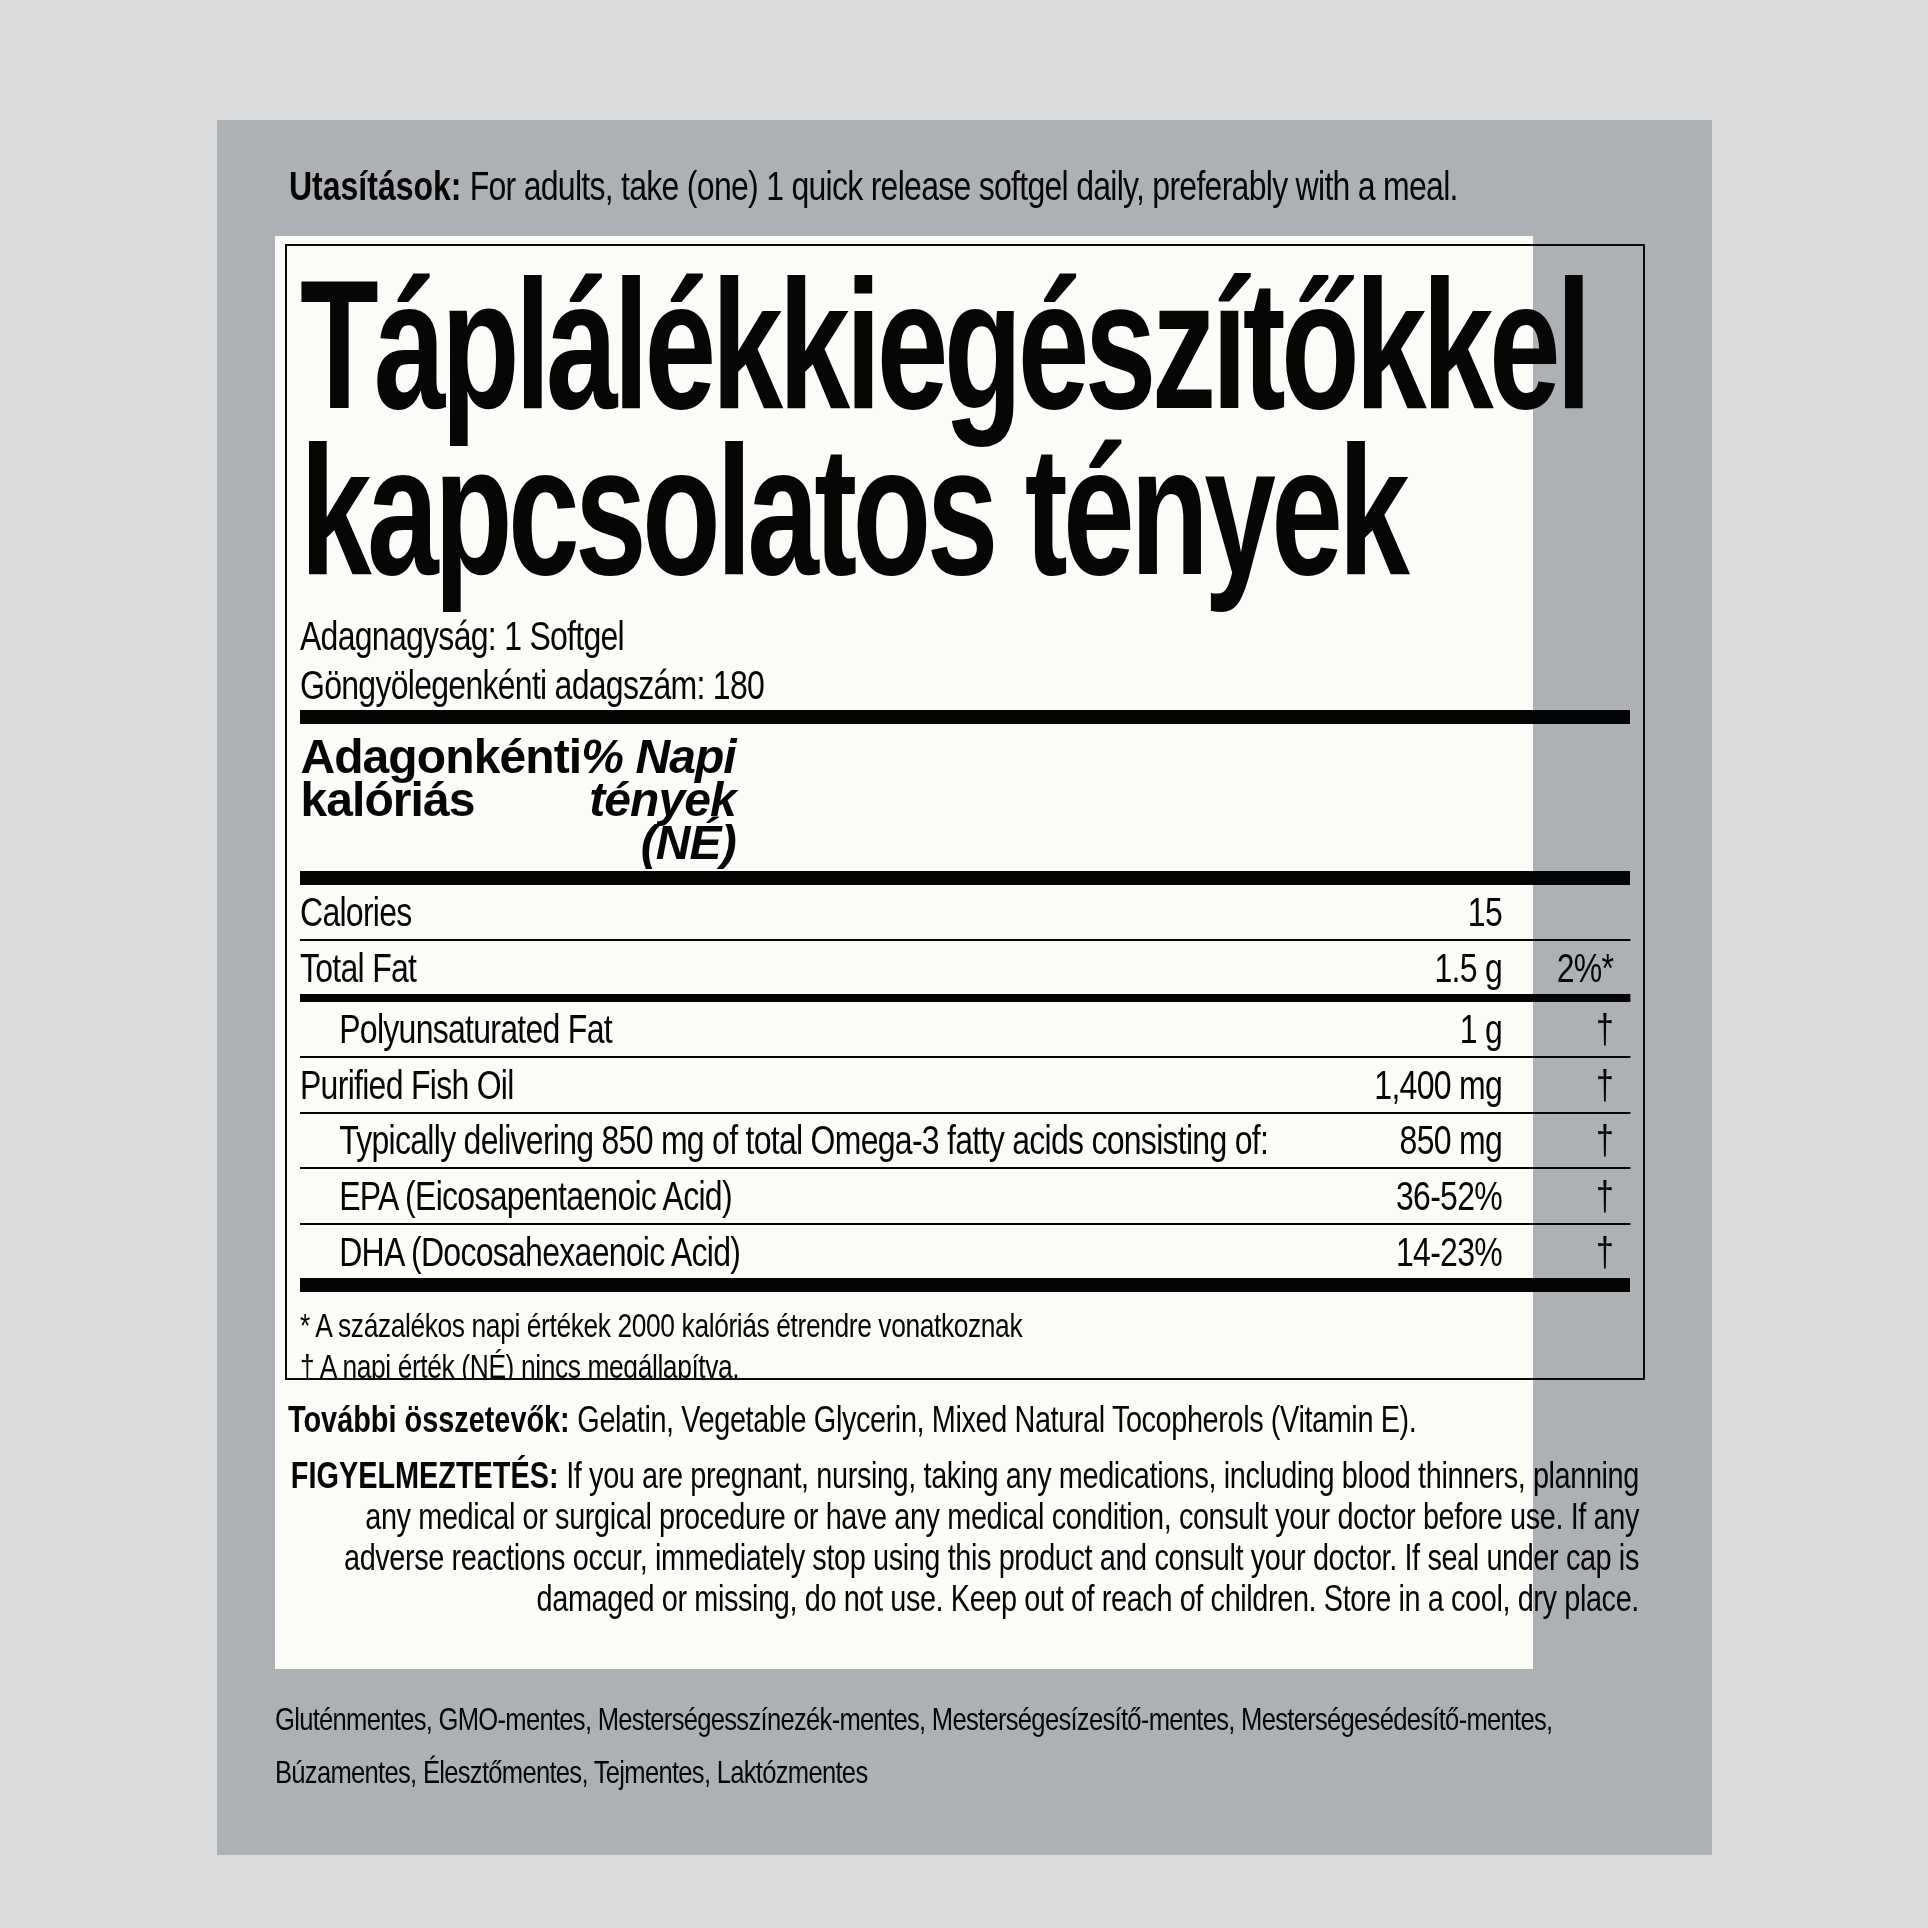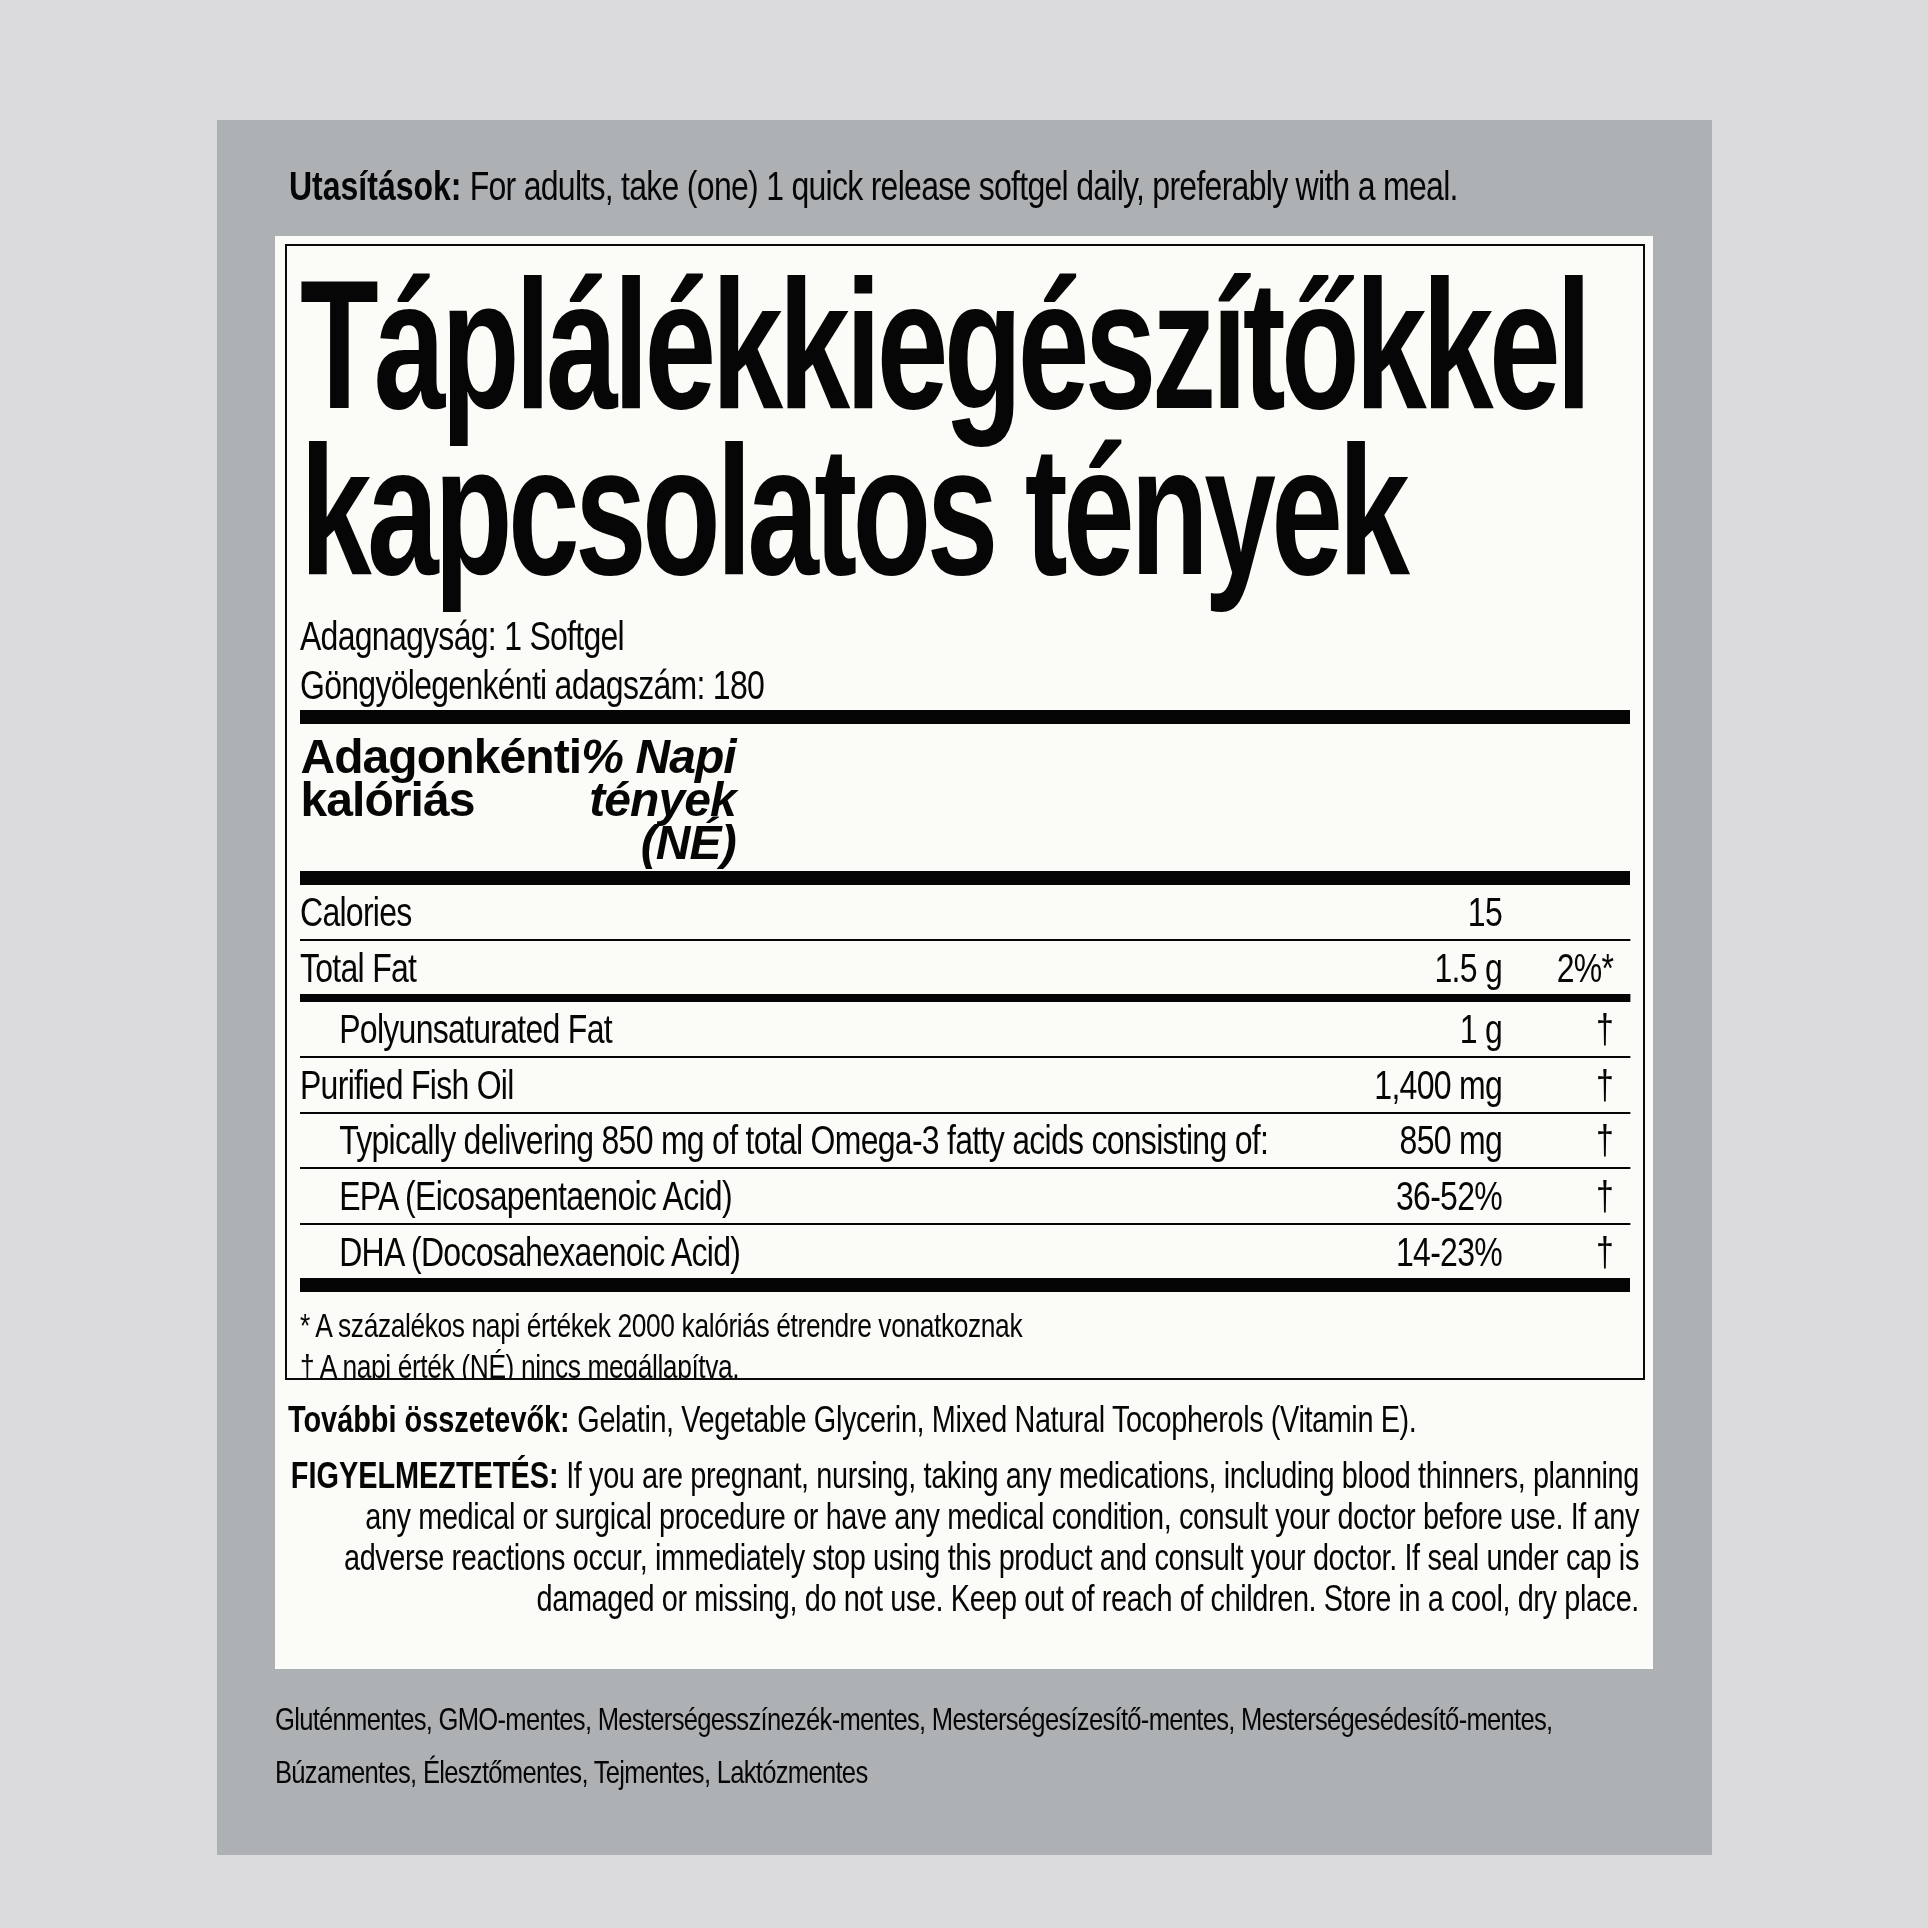--- a/index.html
+++ b/index.html
@@ -26,21 +26,21 @@
 
   .directions {
     position:absolute; left:72px; top:42px;
     font-size:40px; line-height:49px; letter-spacing:-0.9px;
     white-space:nowrap;
   }
   .directions b { letter-spacing:0; }
 
   .card {
     position:absolute; left:58px; top:116px;
-    width:1378px; height:1433px;
+    width:1258px; height:1433px;
     background:#fbfbf8;
   }
 
   .facts-box {
     position:absolute; left:10.4px; top:7.5px;
     width:1360px; height:1136px;
     border:2.8px solid #0a0a0a;
     padding:0 13px;
     overflow:hidden;
   }

